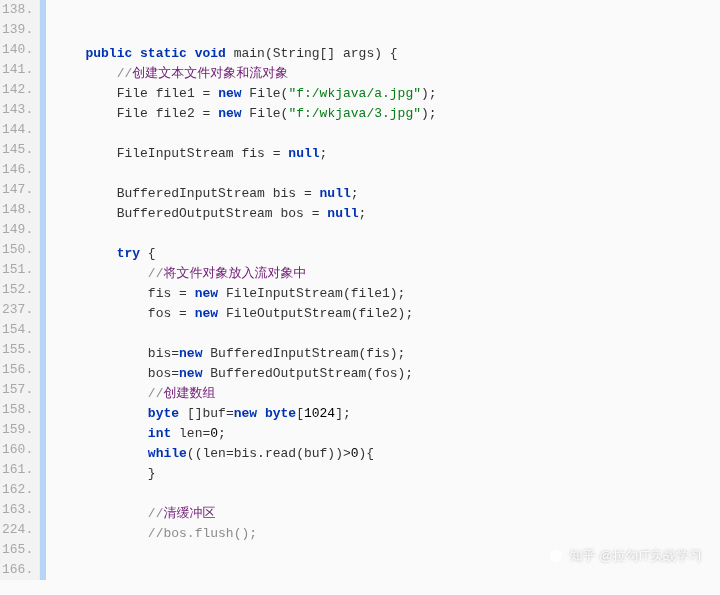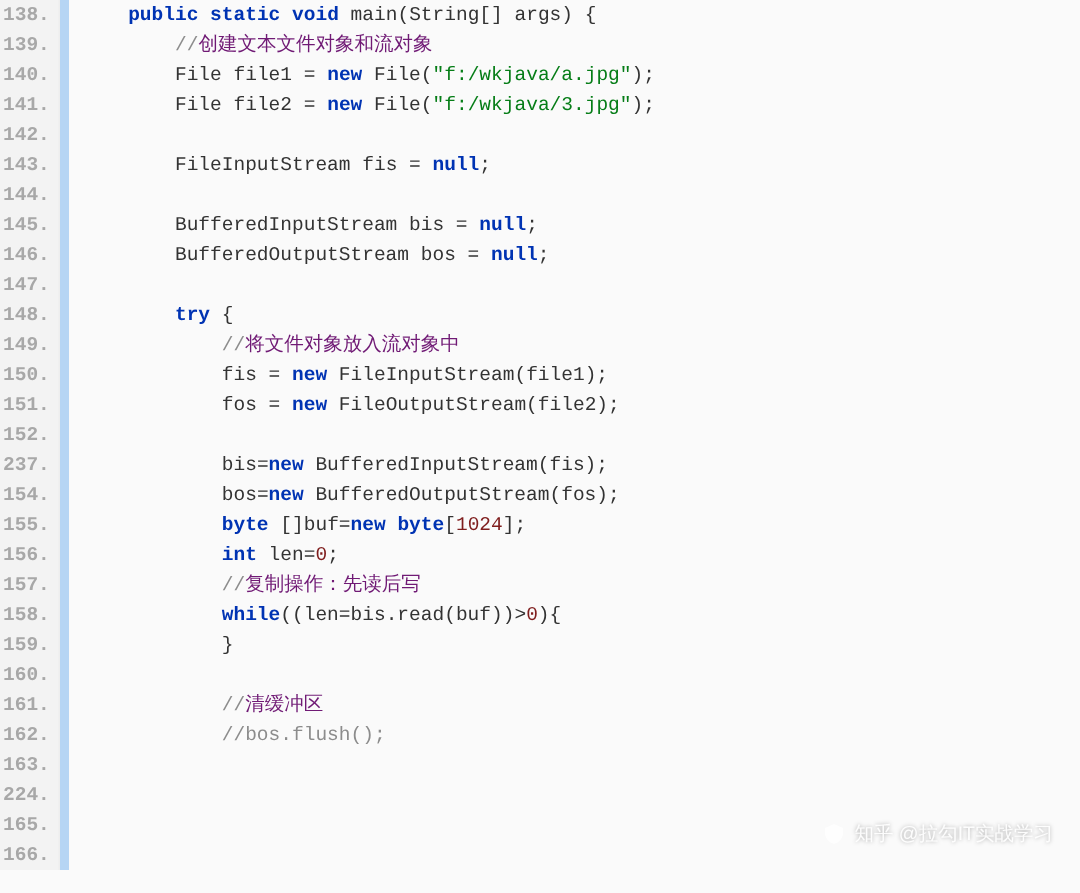--- a/index.html
+++ b/index.html
@@ -21,42 +21,42 @@
     text-align: right;
     padding: 0 4px 0 2px;
     user-select: none;
     flex-shrink: 0;
     border-right: 1px solid #eee;
   }
   .gutter div {
     height: 20px;
     line-height: 20px;
     padding-right: 2px;
-    font-weight: bold;
   }
   .stripe {
     width: 6px;
     background: #b6d5f4;
     flex-shrink: 0;
   }
   .code {
     flex: 1;
     padding-left: 8px;
     background: #fafafa;
+    margin-top: 44px;
   }
   .line {
     height: 20px;
     line-height: 20px;
     white-space: pre;
   }
   .kw { color: #0033b3; font-weight: bold; }
   .str { color: #067d17; }
   .cmt { color: #8c8c8c; }
   .cmt-cn { color: #701a75; }
-  .num { color: #7f1d1d; }
+  .num { color: #000000; }
   .lit { color: #0033b3; font-weight: bold; }
   .type { color: #333; }
   .ident { color: #333; }
   .pun { color: #333; }
   .watermark {
     position: fixed;
     right: 18px;
     bottom: 30px;
     color: rgba(255,255,255,0.9);
     font-family: 'Microsoft YaHei', sans-serif;
@@ -116,23 +116,23 @@
       <div class="line">        <span class="type">BufferedInputStream</span> <span class="ident">bis</span> <span class="pun">=</span> <span class="lit">null</span><span class="pun">;</span></div>
       <div class="line">        <span class="type">BufferedOutputStream</span> <span class="ident">bos</span> <span class="pun">=</span> <span class="lit">null</span><span class="pun">;</span></div>
       <div class="line"></div>
       <div class="line">        <span class="kw">try</span> <span class="pun">{</span></div>
       <div class="line">            <span class="cmt">//</span><span class="cmt-cn">将文件对象放入流对象中</span></div>
       <div class="line">            <span class="ident">fis</span> <span class="pun">=</span> <span class="kw">new</span> <span class="type">FileInputStream</span><span class="pun">(</span><span class="ident">file1</span><span class="pun">)</span><span class="pun">;</span></div>
       <div class="line">            <span class="ident">fos</span> <span class="pun">=</span> <span class="kw">new</span> <span class="type">FileOutputStream</span><span class="pun">(</span><span class="ident">file2</span><span class="pun">)</span><span class="pun">;</span></div>
       <div class="line"></div>
       <div class="line">            <span class="ident">bis</span><span class="pun">=</span><span class="kw">new</span> <span class="type">BufferedInputStream</span><span class="pun">(</span><span class="ident">fis</span><span class="pun">)</span><span class="pun">;</span></div>
       <div class="line">            <span class="ident">bos</span><span class="pun">=</span><span class="kw">new</span> <span class="type">BufferedOutputStream</span><span class="pun">(</span><span class="ident">fos</span><span class="pun">)</span><span class="pun">;</span></div>
+      <div class="line">            <span class="cmt">//</span><span class="cmt-cn">创建数组</span></div>
       <div class="line">            <span class="kw">byte</span> <span class="pun">[]</span><span class="ident">buf</span><span class="pun">=</span><span class="kw">new</span> <span class="kw">byte</span><span class="pun">[</span><span class="num">1024</span><span class="pun">]</span><span class="pun">;</span></div>
       <div class="line">            <span class="kw">int</span> <span class="ident">len</span><span class="pun">=</span><span class="num">0</span><span class="pun">;</span></div>
-      <div class="line">            <span class="cmt">//</span><span class="cmt-cn">复制操作：</span><span class="cmt-cn">先读后写</span></div>
       <div class="line">            <span class="kw">while</span><span class="pun">((</span><span class="ident">len</span><span class="pun">=</span><span class="ident">bis</span><span class="pun">.</span><span class="ident">read</span><span class="pun">(</span><span class="ident">buf</span><span class="pun">))&gt;</span><span class="num">0</span><span class="pun">){</span></div>
       <div class="line">            <span class="pun">}</span></div>
       <div class="line"></div>
       <div class="line">            <span class="cmt">//</span><span class="cmt-cn">清缓冲区</span></div>
       <div class="line">            <span class="cmt">//bos.flush();</span></div>
       <div class="line"></div>
     </div>
 </div>
 
 <div class="watermark">

